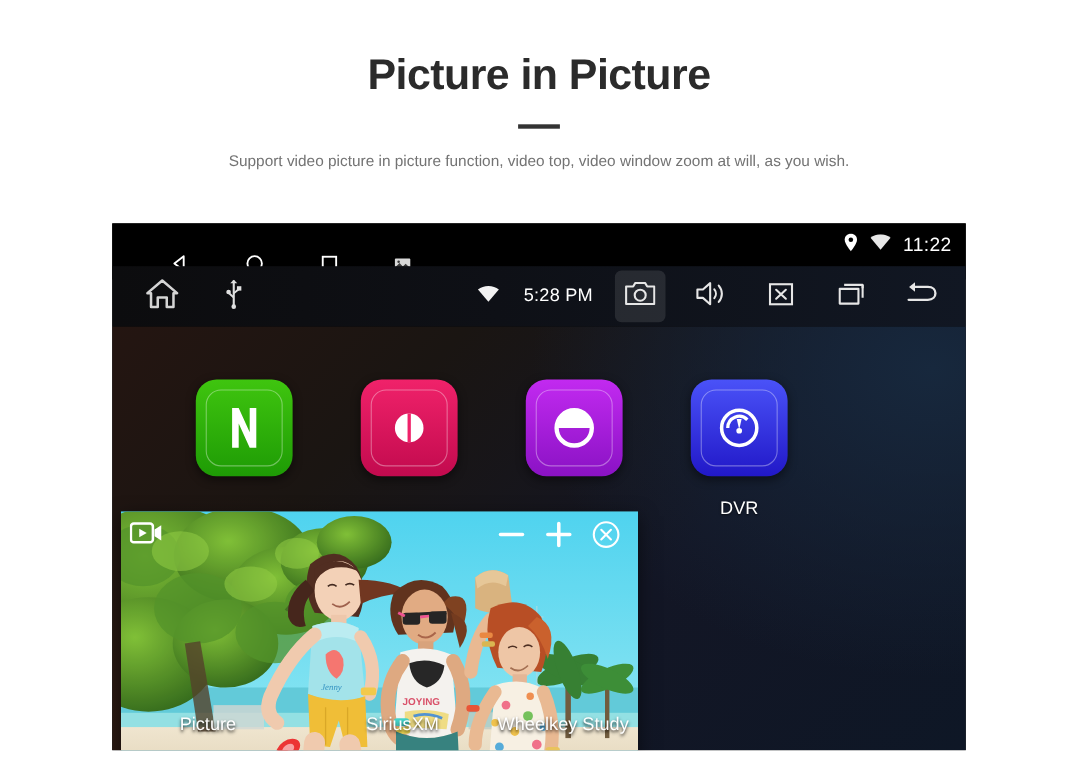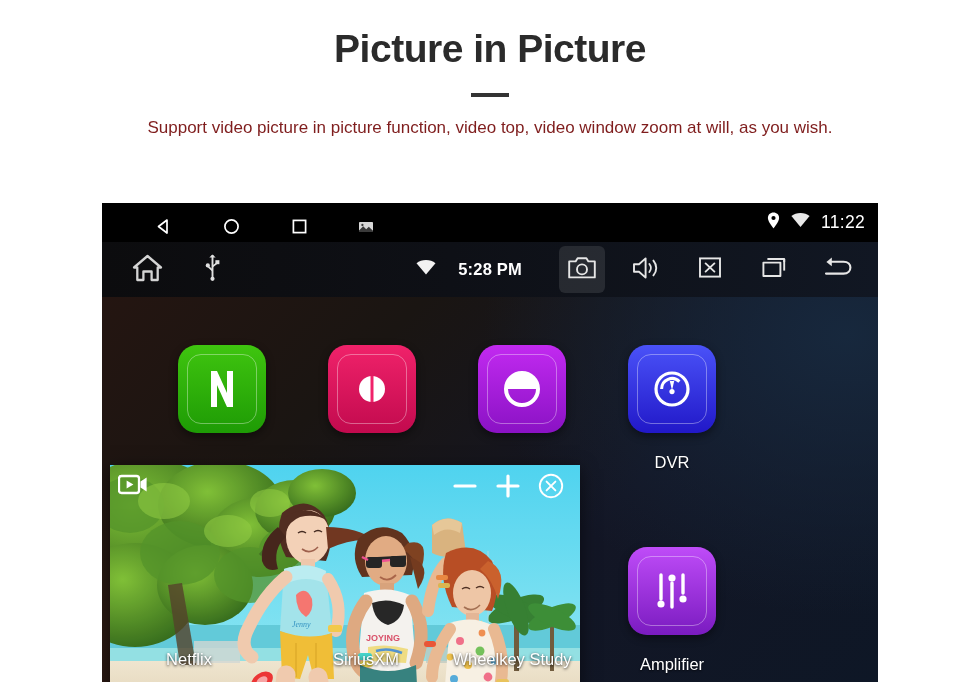--- a/index.html
+++ b/index.html
@@ -11,39 +11,40 @@
     font-family: "Liberation Sans", sans-serif;
     overflow: hidden;
     position: relative;
   }
 
   
   .page-header {
     width: 980px;
     padding-top: 25px;
     text-align: center;
+    margin-top: 20px;
   }
   .page-title {
     font-size: 39px;
     font-weight: bold;
     color: #2b2b2b;
     letter-spacing: -0.5px;
     line-height: 1.25;
   }
   .title-divider {
     width: 38px;
     height: 4px;
     background: #333333;
     margin: 19px auto 0 auto;
   }
   .page-subtitle {
     margin: 19px auto 0 auto;
     width: 880px;
-    font-size: 17px;
-    color: #7f1d1d;
+    font-size: 14px;
+    color: #737373;
     line-height: 1.45;
     font-weight: 400;
   }
 
   
   .device-screen {
     position: absolute;
     left: 102px;
     top: 203px;
     width: 776px;
@@ -53,21 +54,21 @@
   }
 
   
   .status-bar {
     position: absolute;
     left: 0; top: 0;
     width: 100%;
     height: 51px;
     background: #000000;
     display: flex;
-    align-items: center;
+    align-items: flex-end;
   }
   .status-nav {
     display: flex;
     align-items: center;
     margin-left: 52px;
     gap: 49px;
   }
   .status-right {
     position: absolute;
     right: 13px;
@@ -105,24 +106,24 @@
     right: 17px;
     top: 0;
     height: 55px;
     display: flex;
     align-items: center;
     gap: 18px;
   }
   .toolbar-clock {
     color: #ffffff;
     font-size: 16.5px;
-    font-weight: bold;
+    font-weight: normal;
     letter-spacing: 0.2px;
     margin-left: 4px;
-    margin-right: 19px;
+    margin-right: 2px;
   }
   .tb-btn {
     width: 46px; height: 47px;
     display: flex;
     align-items: center;
     justify-content: center;
     border-radius: 6px;
   }
   .tb-btn.active { background: rgba(255,255,255,0.10); }
 
@@ -391,33 +392,20 @@
             <path d="M23 23 L30.5 15.5 A10.6 10.6 0 0 0 12.4 23 Z" fill="#fff" opacity="0"></path>
             <path d="M12.6 23 A10.4 10.4 0 0 1 30.4 15.6" fill="none" stroke="#fff" stroke-width="3"></path>
             <path d="M23 24.6 L20.8 15 L25.2 15 Z" fill="#fff"></path>
             <circle cx="23" cy="25.6" r="2.6" fill="#fff"></circle>
           </svg>
         </div>
         <div class="app-label">DVR</div>
       </div>
 
 
-      <div class="app-cell" style="left:500px; top:250px;">
-        <div class="app-icon" style="background:linear-gradient(to bottom,#bf4cf8,#7a1bc0);">
-          <svg width="42" height="44" viewBox="0 0 42 44">
-            <path d="M10 6 L10 30" stroke="#fff" stroke-width="3.4" stroke-linecap="round"></path>
-            <circle cx="10" cy="35" r="3.6" fill="#fff"></circle>
-            <path d="M21 14 L21 38" stroke="#fff" stroke-width="3.4" stroke-linecap="round"></path>
-            <circle cx="21" cy="9" r="3.6" fill="#fff"></circle>
-            <path d="M32 6 L32 24" stroke="#fff" stroke-width="3.4" stroke-linecap="round"></path>
-            <circle cx="32" cy="30" r="3.6" fill="#fff"></circle>
-          </svg>
-        </div>
-        <div class="app-label">Amplifier</div>
-      </div>
 
     </div>
 
     <div class="pip-window">
       <div class="pip-video">
         <svg width="470" height="277" viewBox="0 0 470 277" preserveAspectRatio="none">
           <defs>
             <linearGradient id="sky" x1="0" y1="0" x2="0" y2="1">
               <stop offset="0%" stop-color="#48d2ef"></stop>
               <stop offset="100%" stop-color="#86e4f2"></stop>
@@ -649,18 +637,18 @@
                 <circle cx="13" cy="13" r="11.2" fill="none" stroke="#fff" stroke-width="1.9"></circle>
                 <path d="M8.6 8.6 L17.4 17.4 M17.4 8.6 L8.6 17.4" stroke="#fff" stroke-width="1.9" stroke-linecap="round"></path>
               </svg>
           </span>
         </span>
       </div>
 
     </div>
 
     <div class="bottom-labels">
-      <span class="bl" style="left:87px;">Netflix</span>
+      <span class="bl" style="left:87px;">Picture</span>
       <span class="bl" style="left:236px;margin-left:28px;">SiriusXM</span>
       <span class="bl" style="left:410px;text-align:right;">Wheelkey Study</span>
     </div>
   </div>
 </div>
 
 </body></html>

